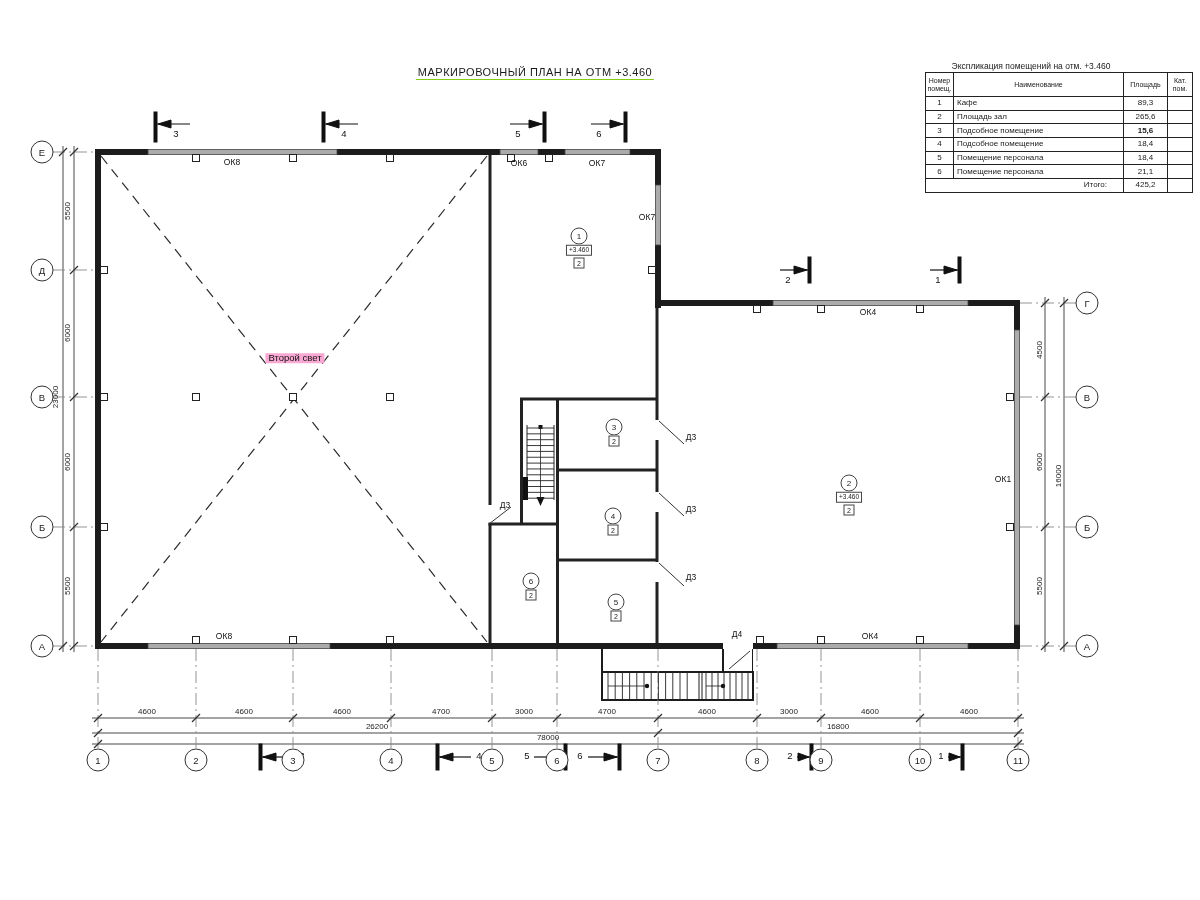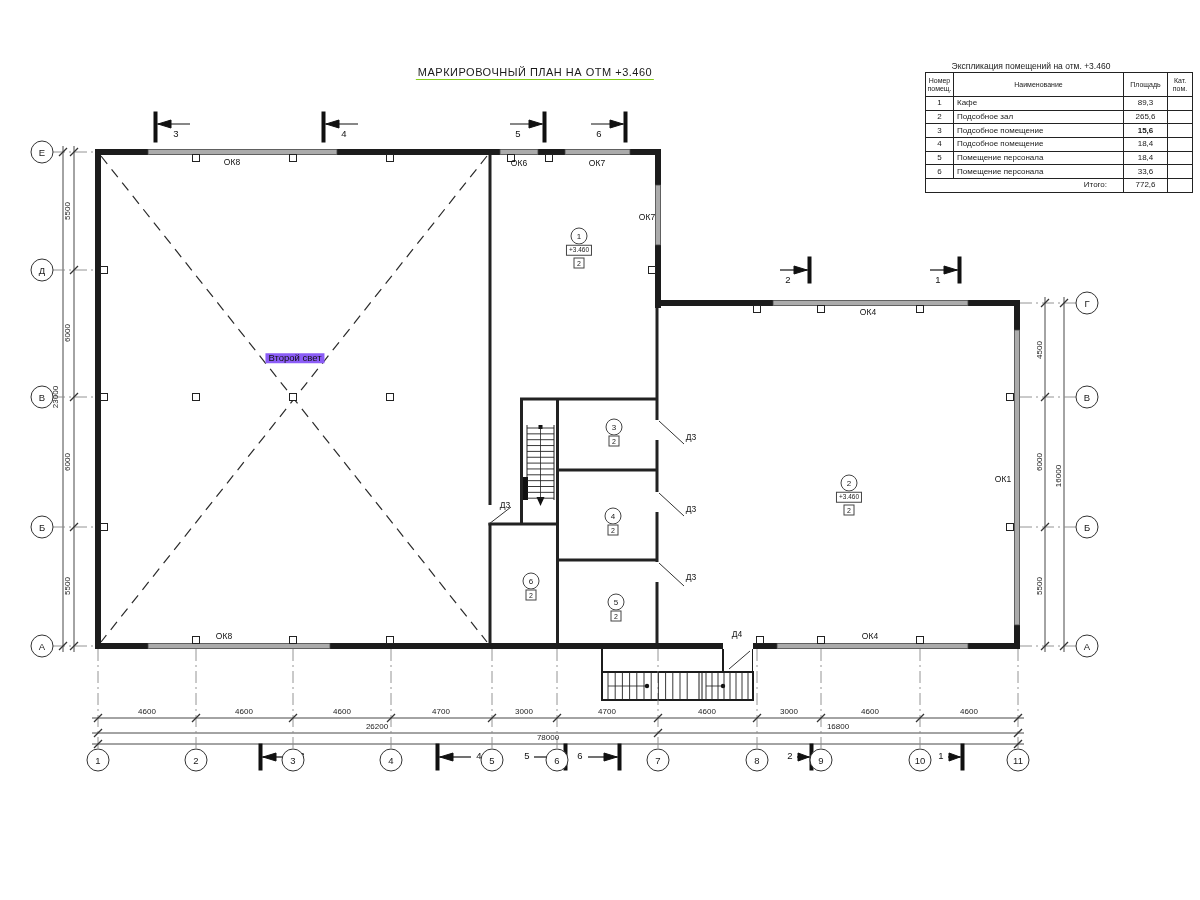--- a/index.html
+++ b/index.html
@@ -6,21 +6,21 @@
   #plan{position:relative;width:1200px;height:900px;background:#fff;
         font-family:"Liberation Sans", sans-serif;color:#1a1a1a;}
   #plan svg{position:absolute;left:0;top:0;}
   .lbl{position:absolute;transform:translate(-50%,-50%);white-space:nowrap;color:#111;
        font-size:8px;line-height:1;}
   .rot{transform:translate(-50%,-50%) rotate(-90deg);}
   .dim{font-size:8px;color:#222;}
   .win{font-size:8.5px;}
   .door{font-size:8.5px;}
   .sec{font-size:9.5px;}
-  .hall{font-size:9.5px;background:#8b5cf6;padding:0 3px;}
+  .hall{font-size:9.5px;background:#f9a8d4;padding:0 3px;}
   .axis-bubble{position:absolute;width:21px;height:21px;border:1px solid #333;border-radius:50%;
        background:#fff;display:flex;align-items:center;justify-content:center;
        font-size:9.5px;transform:translate(-50%,-50%);}
   .room-circle{position:absolute;width:15px;height:15px;border:1px solid #444;border-radius:50%;
        background:#fff;display:flex;align-items:center;justify-content:center;
        font-size:8px;transform:translate(-50%,-50%);}
   .room-elev{position:absolute;border:1px solid #444;background:#fff;font-size:6.5px;
        padding:1px 2px;transform:translate(-50%,-50%);line-height:1;}
   .room-cat{position:absolute;width:9px;height:9px;border:1px solid #444;background:#fff;
        display:flex;align-items:center;justify-content:center;font-size:7px;
@@ -293,21 +293,21 @@
         <div class="tcell thead" style="height: 23px;">Кат. пом.</div>
       </div>
       <div class="trow">
         <div class="tcell" style="height: 12.7px;">1</div>
         <div class="tcell tname" style="height: 12.7px;">Кафе</div>
         <div class="tcell" style="height: 12.7px;">89,3</div>
         <div class="tcell" style="height: 12.7px;"></div>
       </div>
       <div class="trow">
         <div class="tcell" style="height: 12.7px;">2</div>
-        <div class="tcell tname" style="height: 12.7px;">Подсобное зал</div>
+        <div class="tcell tname" style="height: 12.7px;">Площадь зал</div>
         <div class="tcell" style="height: 12.7px;">265,6</div>
         <div class="tcell" style="height: 12.7px;"></div>
       </div>
       <div class="trow">
         <div class="tcell" style="height: 12.7px;">3</div>
         <div class="tcell tname" style="height: 12.7px;">Подсобное помещение</div>
         <div class="tcell" style="height: 12.7px; font-weight: bold;">15,6</div>
         <div class="tcell" style="height: 12.7px;"></div>
       </div>
       <div class="trow">
@@ -318,26 +318,26 @@
       </div>
       <div class="trow">
         <div class="tcell" style="height: 12.7px;">5</div>
         <div class="tcell tname" style="height: 12.7px;">Помещение персонала</div>
         <div class="tcell" style="height: 12.7px;">18,4</div>
         <div class="tcell" style="height: 12.7px;"></div>
       </div>
       <div class="trow">
         <div class="tcell" style="height: 12.7px;">6</div>
         <div class="tcell tname" style="height: 12.7px;">Помещение персонала</div>
-        <div class="tcell" style="height: 12.7px;">33,6</div>
+        <div class="tcell" style="height: 12.7px;">21,1</div>
         <div class="tcell" style="height: 12.7px;"></div>
       </div>
       <div class="trow">
         <div class="tcell ttotal" style="height: 13px; grid-column: span 2; justify-content: flex-end; padding-right: 16px;">Итого:</div>
-        <div class="tcell" style="height: 13px;">772,6</div>
+        <div class="tcell" style="height: 13px;">425,2</div>
         <div class="tcell" style="height: 13px;"></div>
       </div>
     </div>
 
 <div class="lbl win" style="left: 232px; top: 162px;">ОК8</div>
     <div class="lbl win" style="left: 519px; top: 163px;">ОК6</div>
     <div class="lbl win" style="left: 597px; top: 163px;">ОК7</div>
     <div class="lbl win" style="left: 647px; top: 217px;">ОК7</div>
     <div class="lbl win" style="left: 868px; top: 312px;">ОК4</div>
     <div class="lbl win" style="left: 1003px; top: 479px;">ОК1</div>

